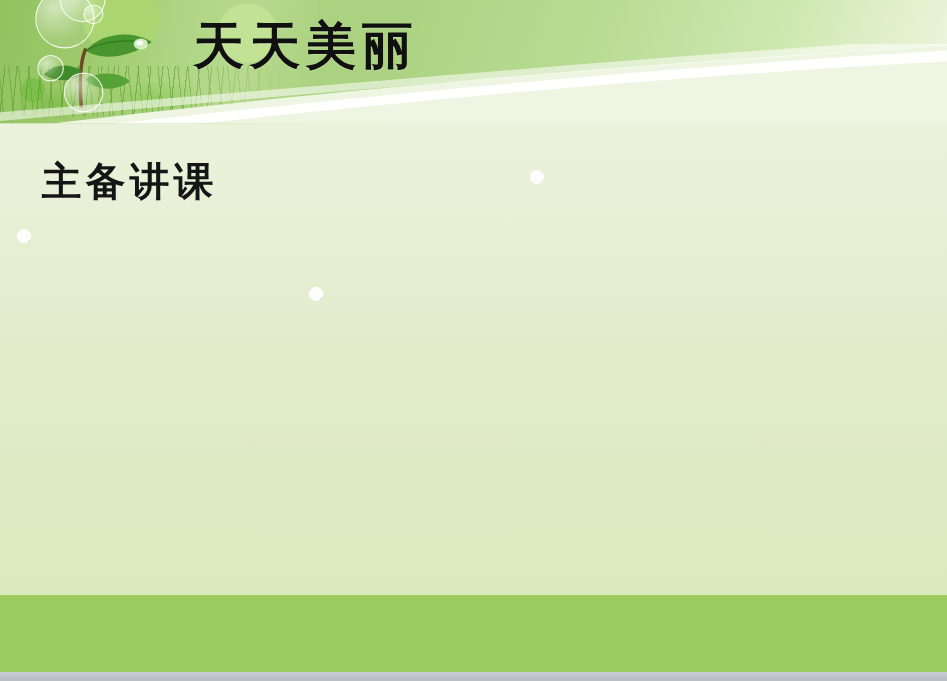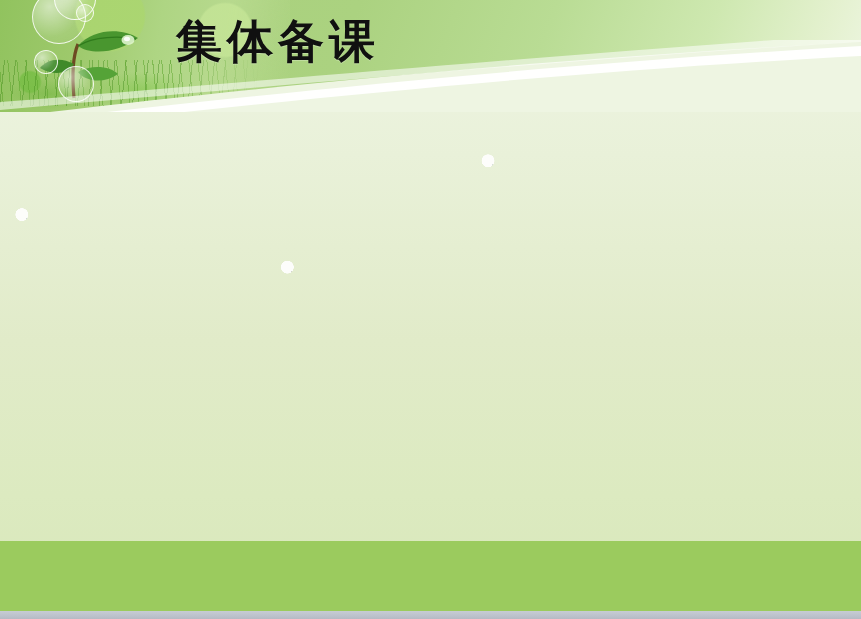--- a/index.html
+++ b/index.html
@@ -219,21 +219,22 @@
 
     <div class="swoosh">
       <svg width="861" height="90" viewBox="0 0 861 90" preserveAspectRatio="none">
         <path d="M0,78 C230,50 520,20 861,2 L861,90 L0,90 Z" fill="#eef5e2"></path>
         <path d="M0,84 C230,58 520,26 861,6 L861,16 C520,34 240,66 0,92 Z" fill="#ffffff" opacity=".95"></path>
         <path d="M0,62 C250,42 560,14 861,-6 L861,2 C560,20 250,48 0,70 Z" fill="#ffffff" opacity=".55"></path>
       </svg>
     </div>
   </div>
 
-  <div class="title-main">集体备课</div>
+  <div class="title-main">天天美丽</div>
+  <div class="title-sub">主备讲课</div>
 
   <div class="photo" id="photo1">
     <div class="photo-inner">
       <div class="p1">
         <div class="ceiling"></div>
         <div class="tube"></div>
         <div class="flag">
           <span class="star" style="left:10%;top:16%;font-size:15px;">★</span>
           <span class="star" style="left:30%;top:8%;">★</span>
           <span class="star" style="left:38%;top:24%;">★</span>

